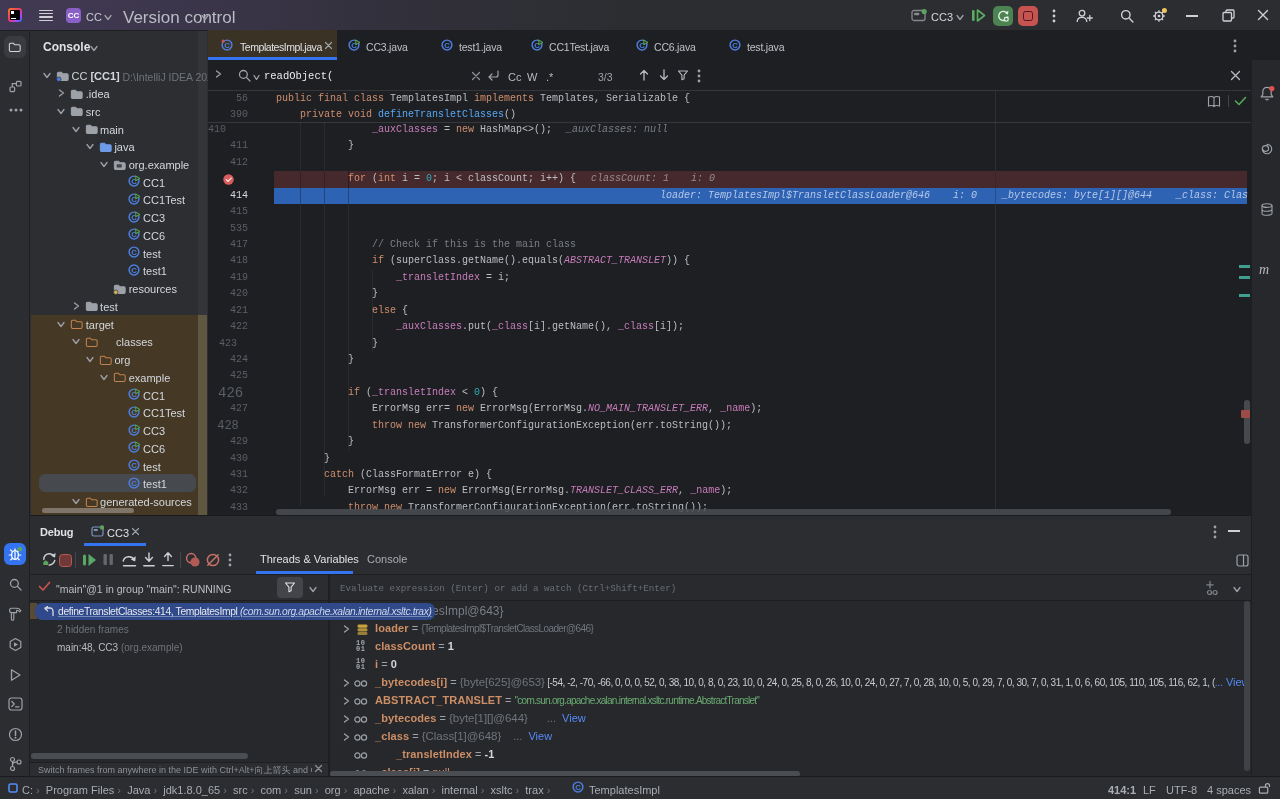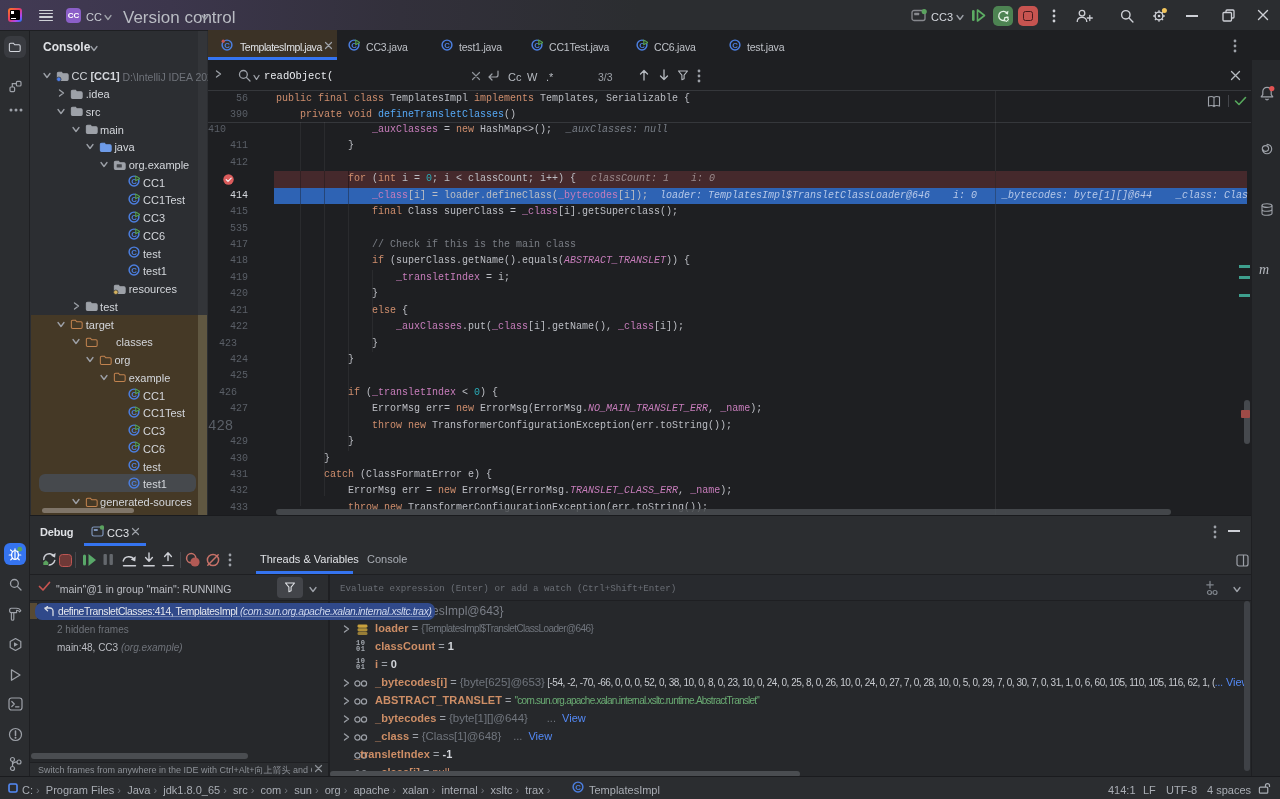--- a/index.html
+++ b/index.html
@@ -407,37 +407,35 @@
     <div class="a mono" style="left:208px;top:220.57999999999998px;width:40px;height:16.43px;text-align:right;font-size:10px;line-height:16.43px;color:#5A5F67">535</div>
     <div class="a mono" style="left:208px;top:237.01px;width:40px;height:16.43px;text-align:right;font-size:10px;line-height:16.43px;color:#5A5F67">417</div>
     <div class="a mono" style="left:208px;top:253.44px;width:40px;height:16.43px;text-align:right;font-size:10px;line-height:16.43px;color:#5A5F67">418</div>
     <div class="a mono" style="left:208px;top:269.87px;width:40px;height:16.43px;text-align:right;font-size:10px;line-height:16.43px;color:#5A5F67">419</div>
     <div class="a mono" style="left:208px;top:286.3px;width:40px;height:16.43px;text-align:right;font-size:10px;line-height:16.43px;color:#5A5F67">420</div>
     <div class="a mono" style="left:208px;top:302.73px;width:40px;height:16.43px;text-align:right;font-size:10px;line-height:16.43px;color:#5A5F67">421</div>
     <div class="a mono" style="left:208px;top:319.15999999999997px;width:40px;height:16.43px;text-align:right;font-size:10px;line-height:16.43px;color:#5A5F67">422</div>
     <div class="a mono" style="left:208px;top:335.59000000000003px;width:40px;height:16.43px;text-align:center;font-size:10px;line-height:16.43px;color:#5A5F67">423</div>
     <div class="a mono" style="left:208px;top:352.02px;width:40px;height:16.43px;text-align:right;font-size:10px;line-height:16.43px;color:#5A5F67">424</div>
     <div class="a mono" style="left:208px;top:368.45px;width:40px;height:16.43px;text-align:right;font-size:10px;line-height:16.43px;color:#5A5F67">425</div>
-    <div class="a mono" style="left:208px;top:384.88px;width:40px;height:16.43px;text-align:center;font-size:10px;line-height:16.43px;color:#5A5F67">426</div>
+    <div class="a mono" style="left:218px;top:384.88px;width:40px;height:16.43px;text-align:left;font-size:14px;line-height:16.43px;color:#5A5F67">426</div>
     <div class="a mono" style="left:208px;top:401.31px;width:40px;height:16.43px;text-align:right;font-size:10px;line-height:16.43px;color:#5A5F67">427</div>
-    <div class="a mono" style="left:208px;top:417.74px;width:40px;height:16.43px;text-align:left;font-size:14px;line-height:16.43px;color:#5A5F67">428</div>
+    <div class="a mono" style="left:208px;top:417.74px;width:40px;height:16.43px;text-align:center;font-size:12px;line-height:16.43px;color:#5A5F67">428</div>
     <div class="a mono" style="left:208px;top:434.17px;width:40px;height:16.43px;text-align:right;font-size:10px;line-height:16.43px;color:#5A5F67">429</div>
     <div class="a mono" style="left:208px;top:450.6px;width:40px;height:16.43px;text-align:right;font-size:10px;line-height:16.43px;color:#5A5F67">430</div>
     <div class="a mono" style="left:208px;top:467.03px;width:40px;height:16.43px;text-align:right;font-size:10px;line-height:16.43px;color:#5A5F67">431</div>
     <div class="a mono" style="left:208px;top:483.46px;width:40px;height:16.43px;text-align:right;font-size:10px;line-height:16.43px;color:#5A5F67">432</div>
     <div class="a mono" style="left:208px;top:499.89px;width:40px;height:16.43px;text-align:right;font-size:10px;line-height:16.43px;color:#5A5F67">433</div>
     <svg class="a" style="left:223px;top:174.29px" width="11" height="11" viewBox="0 0 11 11" fill="none">
       <circle cx="5.5" cy="5.5" r="5.2" fill="#DB5C5C"></circle>
       <path d="M3.2 5.6 L5 7.4 L8.2 4.2" stroke="#F2F3F5" stroke-width="1.2" stroke-linecap="round" stroke-linejoin="round" fill="none"></path>
     </svg>
     <div class="a mono pln" style="left:276px;top:122.0px;height:16.43px;font-size:10px;line-height:16.43px;white-space:pre">                <span class="fld">_auxClasses</span> = <span class="kw">new</span> HashMap&lt;&gt;();</div>
     <div class="a mono pln" style="left:276px;top:138.43px;height:16.43px;font-size:10px;line-height:16.43px;white-space:pre">            }</div>
     <div class="a mono pln" style="left:276px;top:171.29px;height:16.43px;font-size:10px;line-height:16.43px;white-space:pre">            <span class="kw">for</span> (<span class="kw">int</span> i = <span class="num">0</span>; i &lt; classCount; i++) {</div>
-    <div class="a mono pln" style="left:276px;top:187.72px;height:16.43px;font-size:10px;line-height:16.43px;white-space:pre">                <span class="fld">_class</span>[i] = loader.defineClass(<span class="fld">_bytecodes</span>[i]);</div>
-    <div class="a mono pln" style="left:276px;top:204.15px;height:16.43px;font-size:10px;line-height:16.43px;white-space:pre">                <span class="kw">final</span> Class superClass = <span class="fld">_class</span>[i].getSuperclass();</div>
     <div class="a mono pln" style="left:276px;top:253.44px;height:16.43px;font-size:10px;line-height:16.43px;white-space:pre">                <span class="kw">if</span> (superClass.getName().equals(<span class="sfld">ABSTRACT_TRANSLET</span>)) {</div>
     <div class="a mono pln" style="left:276px;top:237.01px;height:16.43px;font-size:10px;line-height:16.43px;white-space:pre">                <span class="com">// Check if this is the main class</span></div>
     <div class="a mono pln" style="left:276px;top:269.87px;height:16.43px;font-size:10px;line-height:16.43px;white-space:pre">                    <span class="fld">_transletIndex</span> = i;</div>
     <div class="a mono pln" style="left:276px;top:286.3px;height:16.43px;font-size:10px;line-height:16.43px;white-space:pre">                }</div>
     <div class="a mono pln" style="left:276px;top:302.73px;height:16.43px;font-size:10px;line-height:16.43px;white-space:pre">                <span class="kw">else</span> {</div>
     <div class="a mono pln" style="left:276px;top:319.15999999999997px;height:16.43px;font-size:10px;line-height:16.43px;white-space:pre">                    <span class="fld">_auxClasses</span>.put(<span class="fld">_class</span>[i].getName(), <span class="fld">_class</span>[i]);</div>
     <div class="a mono pln" style="left:276px;top:335.59000000000003px;height:16.43px;font-size:10px;line-height:16.43px;white-space:pre">                }</div>
     <div class="a mono pln" style="left:276px;top:352.02px;height:16.43px;font-size:10px;line-height:16.43px;white-space:pre">            }</div>
     <div class="a mono pln" style="left:276px;top:384.88px;height:16.43px;font-size:10px;line-height:16.43px;white-space:pre">            <span class="kw">if</span> (<span class="fld">_transletIndex</span> &lt; <span class="num">0</span>) {</div>
     <div class="a mono pln" style="left:276px;top:401.31px;height:16.43px;font-size:10px;line-height:16.43px;white-space:pre">                ErrorMsg err= <span class="kw">new</span> ErrorMsg(ErrorMsg.<span class="sfld">NO_MAIN_TRANSLET_ERR</span>, <span class="fld">_name</span>);</div>
@@ -618,52 +616,52 @@
     </svg>
     <svg class="a" style="left:354px;top:733.5px" width="14" height="7" viewBox="0 0 14 7" fill="none">
       <circle cx="3.4" cy="3.5" r="2.6" stroke="#9DA1A8" stroke-width="1.2"></circle>
       <circle cx="10" cy="3.5" r="2.6" stroke="#9DA1A8" stroke-width="1.2"></circle>
     </svg>
     <div class="a" style="left:375px;top:728.5px;font-size:11px;line-height:15px;color:#9DA1A8;white-space:pre;"><span style="font-size:11px;font-weight:bold;letter-spacing:.1px;color:#CE8E66">_class</span><span style="font-size:11px;color:#9DA1A8"> = </span><span style="font-size:11.5px;letter-spacing:-0.05px;color:#70757D">{Class[1]@648}</span><span style="font-size:11px;color:#70757D;margin-left:12px">...  </span><span style="font-size:11px;color:#548AF7">View</span></div>
     <svg class="a" style="left:354px;top:751.5px" width="14" height="7" viewBox="0 0 14 7" fill="none">
       <circle cx="3.4" cy="3.5" r="2.6" stroke="#9DA1A8" stroke-width="1.2"></circle>
       <circle cx="10" cy="3.5" r="2.6" stroke="#9DA1A8" stroke-width="1.2"></circle>
     </svg>
-    <div class="a" style="left:354px;top:746.5px;font-size:11px;line-height:15px;color:#9DA1A8;white-space:pre;"><span style="font-size:11px;font-weight:bold;letter-spacing:.1px;color:#CE8E66">_transletIndex</span><span style="font-size:11px;color:#9DA1A8"> = </span><span style="font-size:11px;font-weight:bold;color:#D3D6DB">-1</span></div>
+    <div class="a" style="left:396px;top:746.5px;font-size:11px;line-height:15px;color:#9DA1A8;white-space:pre;"><span style="font-size:11px;font-weight:bold;letter-spacing:.1px;color:#CE8E66">_transletIndex</span><span style="font-size:11px;color:#9DA1A8"> = </span><span style="font-size:11px;font-weight:bold;color:#D3D6DB">-1</span></div>
     <svg class="a" style="left:354px;top:769.5px" width="14" height="7" viewBox="0 0 14 7" fill="none">
       <circle cx="3.4" cy="3.5" r="2.6" stroke="#9DA1A8" stroke-width="1.2"></circle>
       <circle cx="10" cy="3.5" r="2.6" stroke="#9DA1A8" stroke-width="1.2"></circle>
     </svg>
     <div class="a" style="left:375px;top:764.5px;font-size:11px;line-height:15px;color:#9DA1A8;white-space:pre;"><span style="font-size:11px;font-weight:bold;letter-spacing:.1px;color:#CE8E66">_class[i]</span><span style="font-size:11px;color:#9DA1A8"> = </span><span style="font-size:11px;color:#CF8E6D">null</span></div>
     <div class="a" style="left:30px;top:603px;width:7px;height:15.5px;background:#584A33"></div>
     <div class="a" style="left:35px;top:602.5px;width:400px;height:17px;background:#30498A;border-radius:7px"></div>
     <svg class="a" style="left:43px;top:605.5px" width="12" height="11" viewBox="0 0 12 11" fill="none">
       <path d="M10 9.5 V5 a3 3 0 0 0 -3-3 H2 M4.5 0.5 L2 2.5 L4.5 4.8" stroke="#D8DCE4" stroke-width="1.3" stroke-linecap="round" stroke-linejoin="round" fill="none"></path>
     </svg>
     <div class="a" style="left:58px;top:606px;font-size:10.3px;letter-spacing:-0.35px;line-height:11.5px;color:#E7E9EE;white-space:pre;text-decoration:underline;text-decoration-color:rgba(214,222,238,.42);text-decoration-thickness:1px">defineTransletClasses:414, TemplatesImpl <span style="font-style:italic;color:#CDD6EC">(com.sun.org.apache.xalan.internal.xsltc.trax)</span></div>
     <div class="a" style="left:57px;top:623px;font-size:10px;line-height:14px;color:#6F737A;white-space:pre;">2 hidden frames</div>
-    <div class="a" style="left:57px;top:641px;font-size:10px;line-height:14px;color:#BCBEC4;white-space:pre;">main:48, CC3 <span style="font-style:italic;color:#6F737A">(org.example)</span></div>
+    <div class="a" style="left:57px;top:641px;font-size:10px;line-height:14px;color:#BCBEC4;white-space:pre;">main:48, CC3 <span style="color:#6F737A">(org.example)</span></div>
     <div class="a" style="left:31px;top:753px;width:217px;height:6px;background:#4A4D51;border-radius:3px"></div>
     <div class="a" style="left:30px;top:762px;width:298px;height:14px;background:#2B2D30;border-top:1px solid #1E1F22"></div>
     <div class="a" style="left:38px;top:764px;font-size:9px;line-height:13px;color:#8C9096;white-space:pre;width:274px;overflow:hidden">Switch frames from anywhere in the IDE with Ctrl+Alt+向上箭头 and C...</div>
     <svg class="a" style="left:314px;top:764px" width="9" height="9" viewBox="0 0 9 9" fill="none">
       <path d="M1.5 1.5 L7.5 7.5 M7.5 1.5 L1.5 7.5" stroke="#8C9096" stroke-width="1.2" stroke-linecap="round"></path>
     </svg>
     <div class="a" style="left:330px;top:771px;width:470px;height:6px;background:#4A4D51;border-radius:3px"></div>
     <div class="a" style="left:1244px;top:601px;width:6px;height:170px;background:#3F4247;border-radius:3px"></div>
     <div class="a" style="left:0px;top:776px;width:1280px;height:23px;background:#2B2D30;border-top:1px solid #1A1B1E"></div>
     <svg class="a" style="left:8px;top:783px" width="10" height="10" viewBox="0 0 10 10" fill="none">
       <rect x="1" y="1" width="8" height="8" rx="1.5" stroke="#548AF7" stroke-width="1.6"></rect>
     </svg>
     <div class="a" style="left:22px;top:783px;font-size:11px;line-height:15px;color:#A9ADB4;white-space:pre;">C:<span style="color:#6F737A">&nbsp;›&nbsp; </span>Program Files<span style="color:#6F737A">&nbsp;›&nbsp; </span>Java<span style="color:#6F737A">&nbsp;›&nbsp; </span>jdk1.8.0_65<span style="color:#6F737A">&nbsp;›&nbsp; </span>src<span style="color:#6F737A">&nbsp;›&nbsp; </span>com<span style="color:#6F737A">&nbsp;›&nbsp; </span>sun<span style="color:#6F737A">&nbsp;›&nbsp; </span>org<span style="color:#6F737A">&nbsp;›&nbsp; </span>apache<span style="color:#6F737A">&nbsp;›&nbsp; </span>xalan<span style="color:#6F737A">&nbsp;›&nbsp; </span>internal<span style="color:#6F737A">&nbsp;›&nbsp; </span>xsltc<span style="color:#6F737A">&nbsp;›&nbsp; </span>trax<span style="color:#6F737A">&nbsp;›&nbsp; </span></div>
     <svg class="a" style="left:572px;top:781px" width="12" height="12" viewBox="0 0 12 12" fill="none">
       <circle cx="6" cy="6" r="4.9" stroke="#4C7FE0" stroke-width="1.45"></circle>
       <text x="6" y="8.9" fill="#4C7FE0" font-family="Liberation Sans" font-size="7.8" font-weight="bold" text-anchor="middle">C</text>
     </svg>
     <div class="a" style="left:589px;top:783px;font-size:11px;line-height:15px;color:#A9ADB4;white-space:pre;">TemplatesImpl</div>
-    <div class="a" style="left:1108px;top:783px;font-size:11px;line-height:15px;color:#A9ADB4;white-space:pre;">414:1</div>
+    <div class="a" style="left:1108px;top:783px;font-size:11px;line-height:15px;color:#A9ADB4;white-space:pre;font-weight:bold;">414:1</div>
     <div class="a" style="left:1143px;top:783px;font-size:11px;line-height:15px;color:#A9ADB4;white-space:pre;">LF</div>
     <div class="a" style="left:1166px;top:783px;font-size:11px;line-height:15px;color:#A9ADB4;white-space:pre;">UTF-8</div>
     <div class="a" style="left:1207px;top:783px;font-size:11px;line-height:15px;color:#A9ADB4;white-space:pre;">4 spaces</div>
     <svg class="a" style="left:1258px;top:782px" width="13" height="12" viewBox="0 0 14 12" fill="none">
       <rect x="1.5" y="5" width="9" height="6.5" rx="1" stroke="#A9ADB4" stroke-width="1.3"></rect>
       <path d="M8 5 V3.5 a2.2 2.2 0 0 1 4.4 0 V5" stroke="#A9ADB4" stroke-width="1.3"></path>
     </svg>
   </div>
 </body></html>

